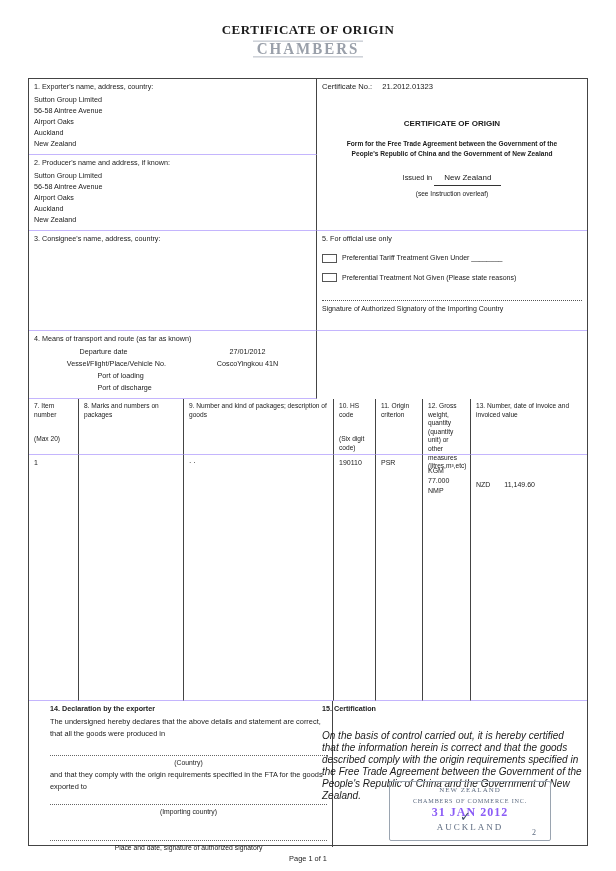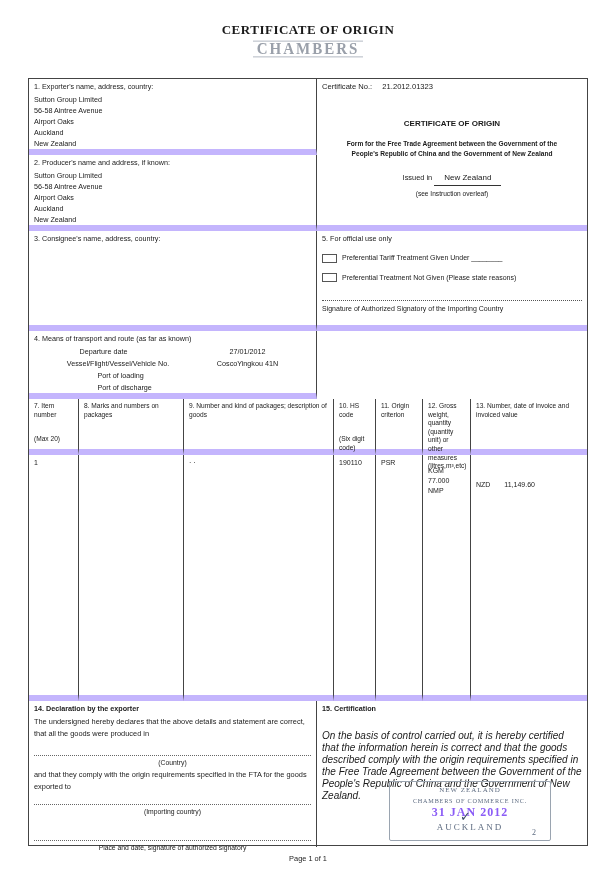--- a/index.html
+++ b/index.html
@@ -57,21 +57,21 @@
     border: 1px solid #444;
     box-sizing: border-box;
   }
   .cell {
     position: absolute;
     box-sizing: border-box;
     padding: 3px 5px;
     font-size: 7.2px;
     line-height: 10.5px;
   }
-  .bb { border-bottom: 6px solid #c4b5fd; }
+  .bb { border-bottom: 1px solid #c4b5fd; }
   .br { border-right: 1px solid #444; }
   .hdr {
     font-size: 7.2px;
     line-height: 10px;
     margin-bottom: 2px;
   }
   .val {
     font-size: 7.2px;
     line-height: 11px;
     white-space: pre-line;
@@ -267,21 +267,21 @@
       <div class="sig-label">Signature of Authorized Signatory of the Importing Country</div>
     </div>
 
     <div class="cell br bb" style="left:0;top:252px;width:288px;height:68px;">
       <div class="hdr">4. Means of transport and route (as far as known)</div>
       <div class="transport-line">
         <span class="transport-label">Departure date</span>
         <span>27/01/2012</span>
       </div>
       <div class="transport-line">
-        <span class="transport-label">Vessel/Flight/Vessel/Vehicle No.</span>
+        <span class="transport-label">Vessel/Flight/Place/Vehicle No.</span>
         <span>CoscoYingkou 41N</span>
       </div>
       <div class="transport-line">
         <span class="transport-label">Port of loading</span>
         <span></span>
       </div>
       <div class="transport-line">
         <span class="transport-label">Port of discharge</span>
         <span></span>
       </div>
@@ -333,21 +333,21 @@
 77.000
 NMP</div>
     </div>
     <div class="cell bb" style="left:442px;top:376px;width:116px;height:246px;">
       <div class="item-row" style="margin-top:22px;">
         <span>NZD</span>
         <span style="margin-left:12px;">11,149.60</span>
       </div>
     </div>
 
-    <div class="cell br" style="left:0;top:622px;width:288px;height:146px;">
+    <div class="cell br" style="left:16px;top:622px;width:288px;height:146px;">
       <div class="hdr bold">14. Declaration by the exporter</div>
       <div class="decl-text">The undersigned hereby declares that the above details and statement are correct, that all the goods were produced in</div>
       <div class="dotted-full"></div>
       <div class="sub-label">(Country)</div>
       <div class="decl-text" style="margin-top:0;">and that they comply with the origin requirements specified in the FTA for the goods exported to</div>
       <div class="dotted-full" style="margin-top:10px;"></div>
       <div class="sub-label">(Importing country)</div>
       <div class="dotted-full" style="margin-top:22px;"></div>
       <div class="sub-label">Place and date, signature of authorized signatory</div>
     </div>

